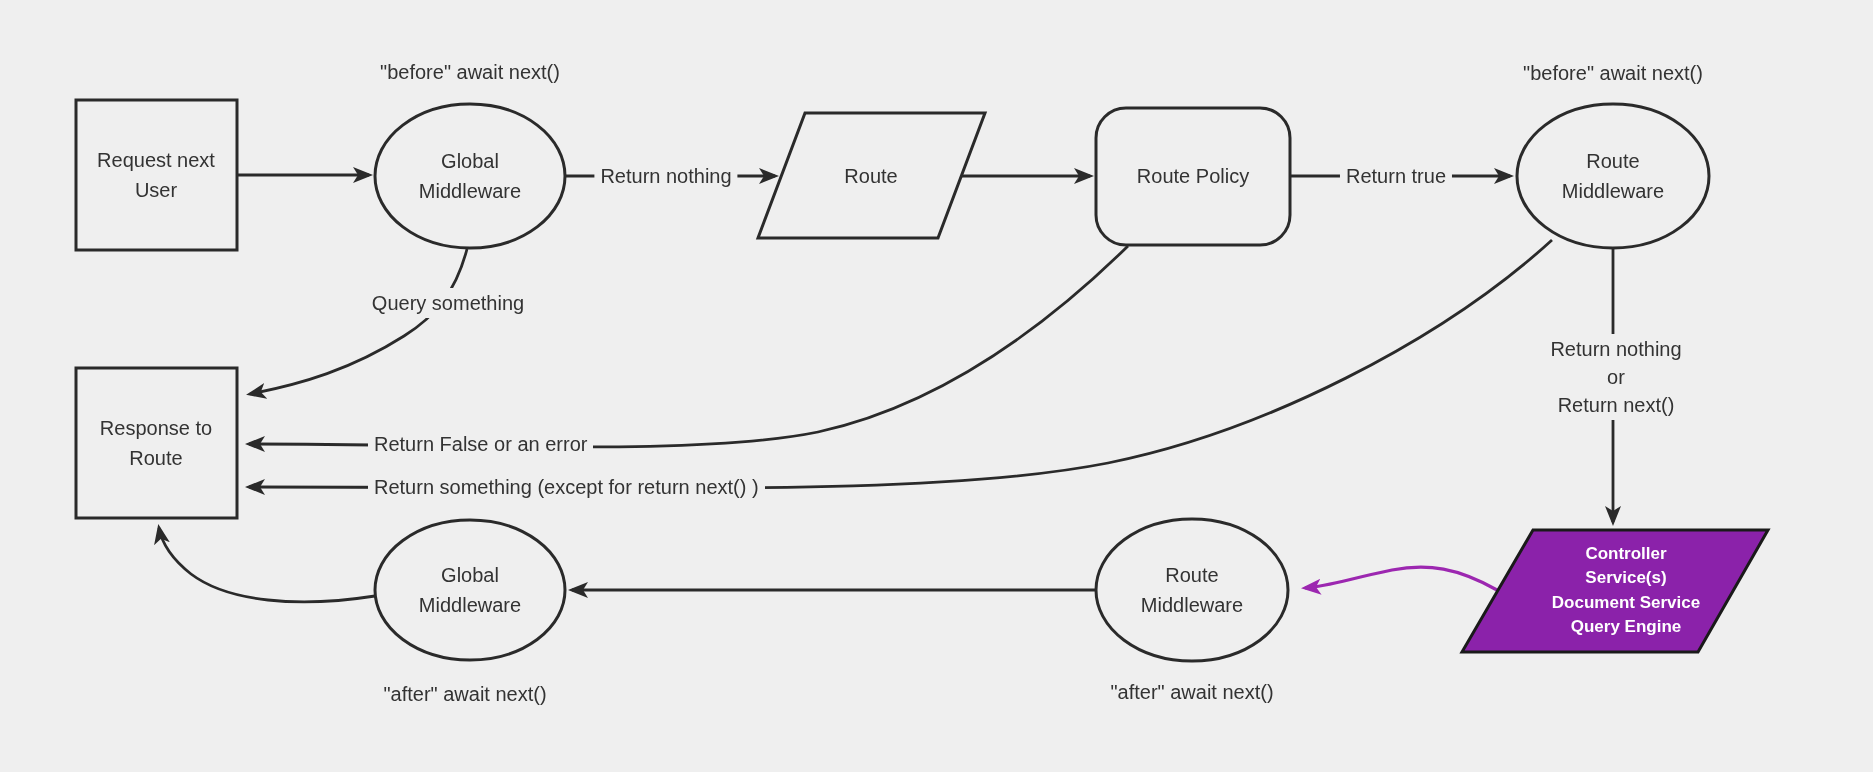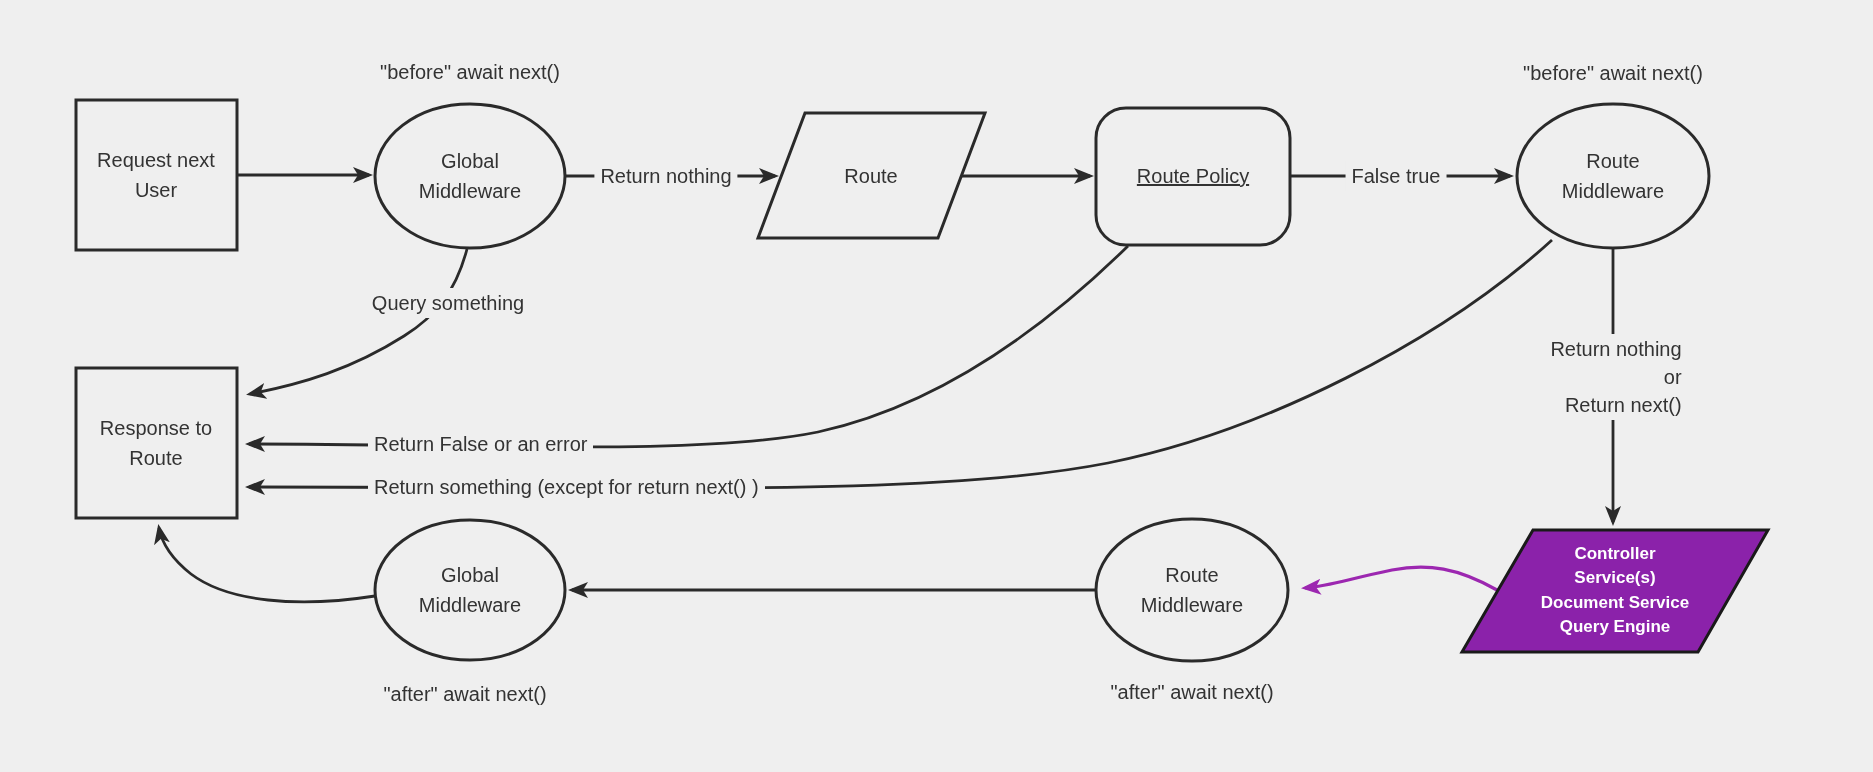--- a/index.html
+++ b/index.html
@@ -18,31 +18,31 @@
     white-space:pre-line;
     text-align:center;
     font-size:20px;
     line-height:1.5;
     color:#333;
   }
   .edge-lbl {
     background:#efefef;
     padding:1px 6px;
     line-height:1.4;
-    text-align:right;
   }
   .edge-lbl-left {
     transform:translate(0,-50%);
     text-align:left;
   }
   .controller-lbl {
     color:#ffffff;
     font-weight:bold;
     font-size:17px;
     line-height:1.44;
+    margin-left:11px;
   }
 </style>
 </head>
 <body>
 
 <div id="canvas">
 
   <svg id="diagram-svg" width="1873" height="772" viewBox="0 0 1873 772">
     <defs>
       <marker id="arrow" markerUnits="userSpaceOnUse" markerWidth="22" markerHeight="18" refX="16" refY="8" orient="auto">
@@ -78,41 +78,41 @@
       <rect x="76" y="368" width="161" height="150"></rect>
     </g>
     <polygon points="1533,530 1768,530 1698,652 1462,652" fill="#8b22aa" stroke="#1a1a1a" stroke-width="3"></polygon>
   </svg>
 
   <div class="lbl" style="left:156px; top:175px;">Request next
 User</div>
   <div class="lbl" style="left:470px; top:176px;">Global
 Middleware</div>
   <div class="lbl" style="left:871px; top:176px;">Route</div>
-  <div class="lbl" style="left:1193px; top:176px;text-decoration:underline;">Route Policy</div>
+  <div class="lbl" style="left:1193px; top:176px;">Route Policy</div>
   <div class="lbl" style="left:1613px; top:176px;">Route
 Middleware</div>
   <div class="lbl controller-lbl" style="left:1615px; top:591px;">Controller
 Service(s)
 Document Service
 Query Engine</div>
   <div class="lbl" style="left:1192px; top:590px;">Route
 Middleware</div>
   <div class="lbl" style="left:470px; top:590px;">Global
 Middleware</div>
   <div class="lbl" style="left:156px; top:443px;">Response to
 Route</div>
 
   <div class="lbl" style="left:470px; top:72px;">"before" await next()</div>
   <div class="lbl" style="left:1613px; top:73px;">"before" await next()</div>
   <div class="lbl" style="left:1192px; top:692px;">"after" await next()</div>
   <div class="lbl" style="left:465px; top:694px;">"after" await next()</div>
 
   <div class="lbl edge-lbl" style="left:666px; top:176px;">Return nothing</div>
-  <div class="lbl edge-lbl" style="left:1396px; top:176px;">False true</div>
+  <div class="lbl edge-lbl" style="left:1396px; top:176px;">Return true</div>
   <div class="lbl edge-lbl" style="left:448px; top:303px;">Query something</div>
   <div class="lbl edge-lbl" style="left:1616px; top:377px;">Return nothing
 or
 Return next()</div>
   <div class="lbl edge-lbl edge-lbl-left" style="left:368px; top:444px;">Return False or an error</div>
   <div class="lbl edge-lbl edge-lbl-left" style="left:368px; top:487px;">Return something (except for return next() )</div>
 
 </div>
 
 </body></html>

